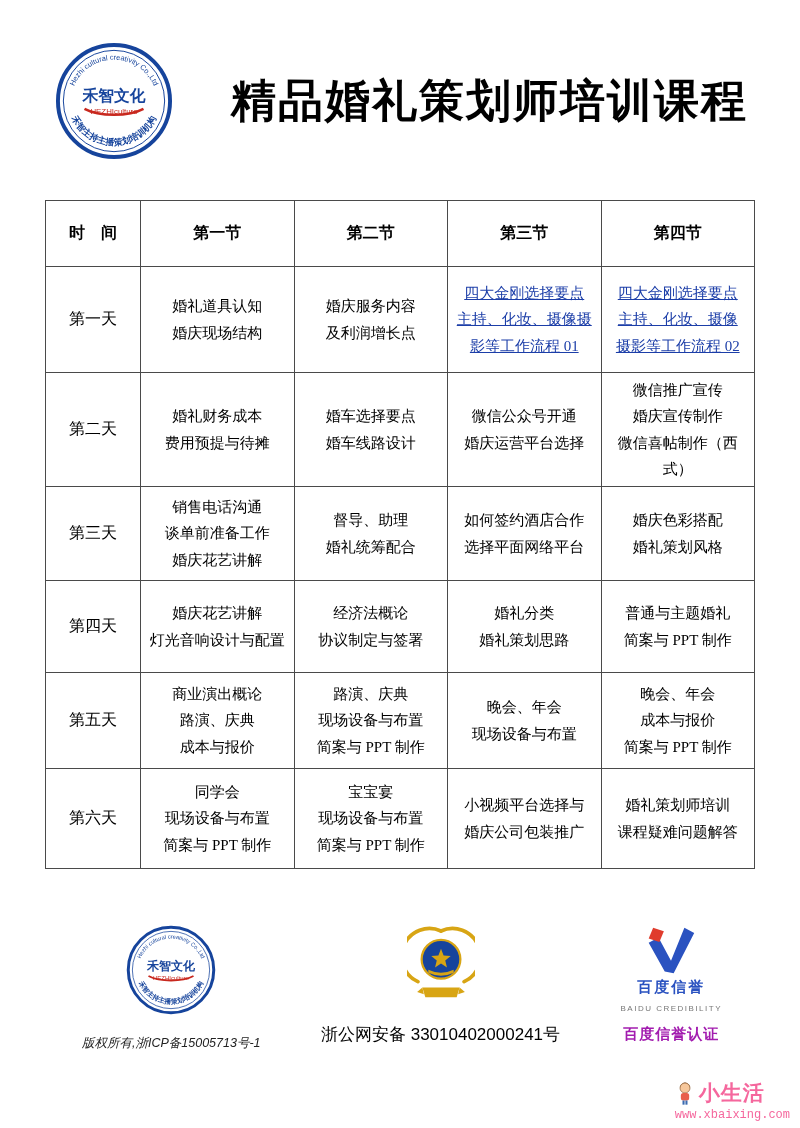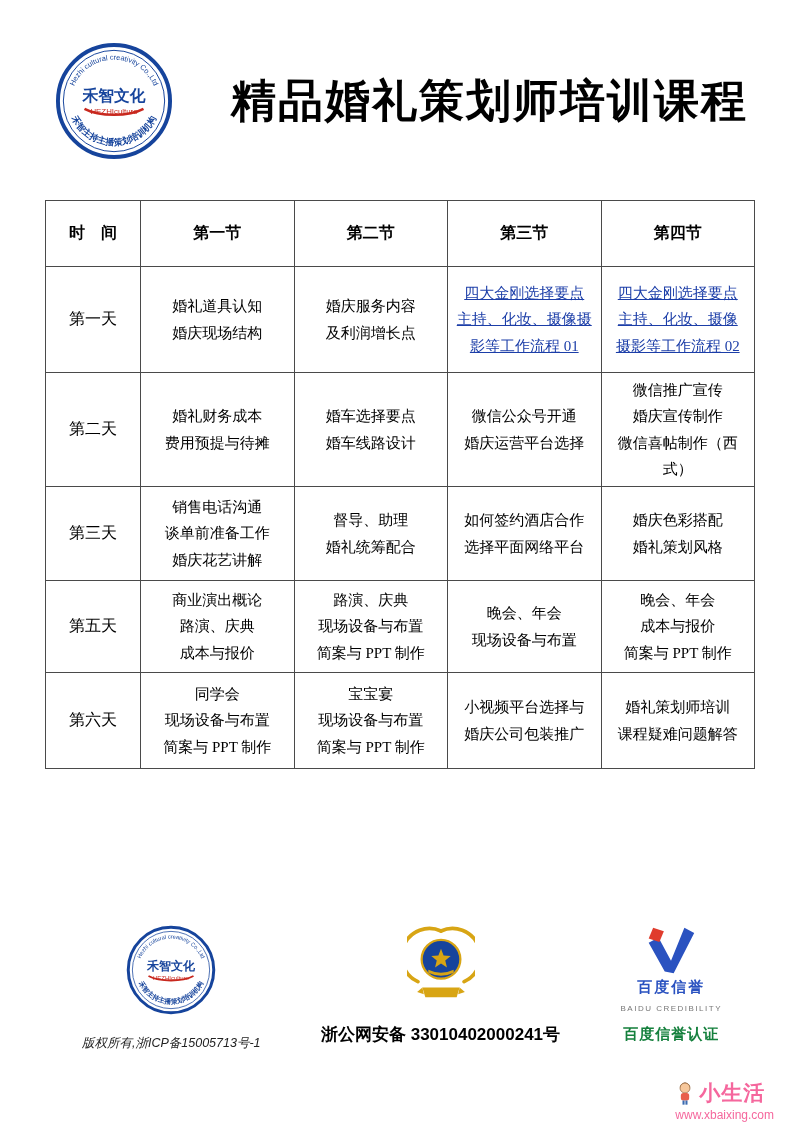--- a/index.html
+++ b/index.html
@@ -41,28 +41,28 @@
   
   .footer {
     position:absolute; top:925px; left:0; right:0;
     display:flex; justify-content:space-between; align-items:flex-start;
     padding:0 78px 0 82px;
   }
   .footer-col { display:flex; flex-direction:column; align-items:center; }
   .footer .logo-badge { width:90px; height:90px; }
   .icp-text { margin-top:20px; font-size:12.5px; color:#222;font-style:italic; }
   .police-badge { width:68px; height:82px; }
-  .police-text { margin-top:16px; font-size:17px; font-weight:bold; color:#000; }
+  .police-text { margin-top:16px; font-size:17px; font-weight:normal; color:#000; }
   .baidu-v { width:54px; height:50px; }
   .baidu-title { color:var(--baidu-blue); font-weight:bold; font-size:15px; margin-top:3px; letter-spacing:2px; }
   .baidu-sub { font-size:8px; color:#777; letter-spacing:1.5px; margin-top:7px; }
-  .baidu-cert { margin-top:12px; font-size:15px; font-weight:bold; color:#15803d; letter-spacing:1px; }
-
-  
-  .watermark { position:absolute; right:26px; bottom:6px; color:var(--watermark-pink); }
+  .baidu-cert { margin-top:12px; font-size:15px; font-weight:bold; color:#a21caf; letter-spacing:1px; }
+
+  
+  .watermark { position:absolute; right:10px; bottom:6px; color:var(--watermark-pink);font-family:Liberation Mono, monospace; }
   .wm-top { display:flex; align-items:center; gap:4px; }
   .wm-icon { width:20px; height:26px; }
   .wm-name { font-size:21px; font-weight:bold; letter-spacing:1px; }
   .wm-url { font-size:12px; margin-top:1px; text-align:right; }
 </style>
 </head>
 <body>
 
 <div class="header">
   <svg class="logo-badge" viewBox="0 0 120 120">
@@ -159,20 +159,39 @@
           <td>
             <div class="cell-line">如何签约酒店合作</div>
             <div class="cell-line">选择平面网络平台</div>
           </td>
           <td>
             <div class="cell-line">婚庆色彩搭配</div>
             <div class="cell-line">婚礼策划风格</div>
           </td>
         </tr>
         <tr>
+          <td class="day">第四天</td>
+          <td>
+            <div class="cell-line">婚庆花艺讲解</div>
+            <div class="cell-line">灯光音响设计与配置</div>
+          </td>
+          <td>
+            <div class="cell-line">经济法概论</div>
+            <div class="cell-line">协议制定与签署</div>
+          </td>
+          <td>
+            <div class="cell-line">婚礼分类</div>
+            <div class="cell-line">婚礼策划思路</div>
+          </td>
+          <td>
+            <div class="cell-line">普通与主题婚礼</div>
+            <div class="cell-line">简案与 PPT 制作</div>
+          </td>
+        </tr>
+        <tr>
           <td class="day">第五天</td>
           <td>
             <div class="cell-line">商业演出概论</div>
             <div class="cell-line">路演、庆典</div>
             <div class="cell-line">成本与报价</div>
           </td>
           <td>
             <div class="cell-line">路演、庆典</div>
             <div class="cell-line">现场设备与布置</div>
             <div class="cell-line">简案与 PPT 制作</div>

